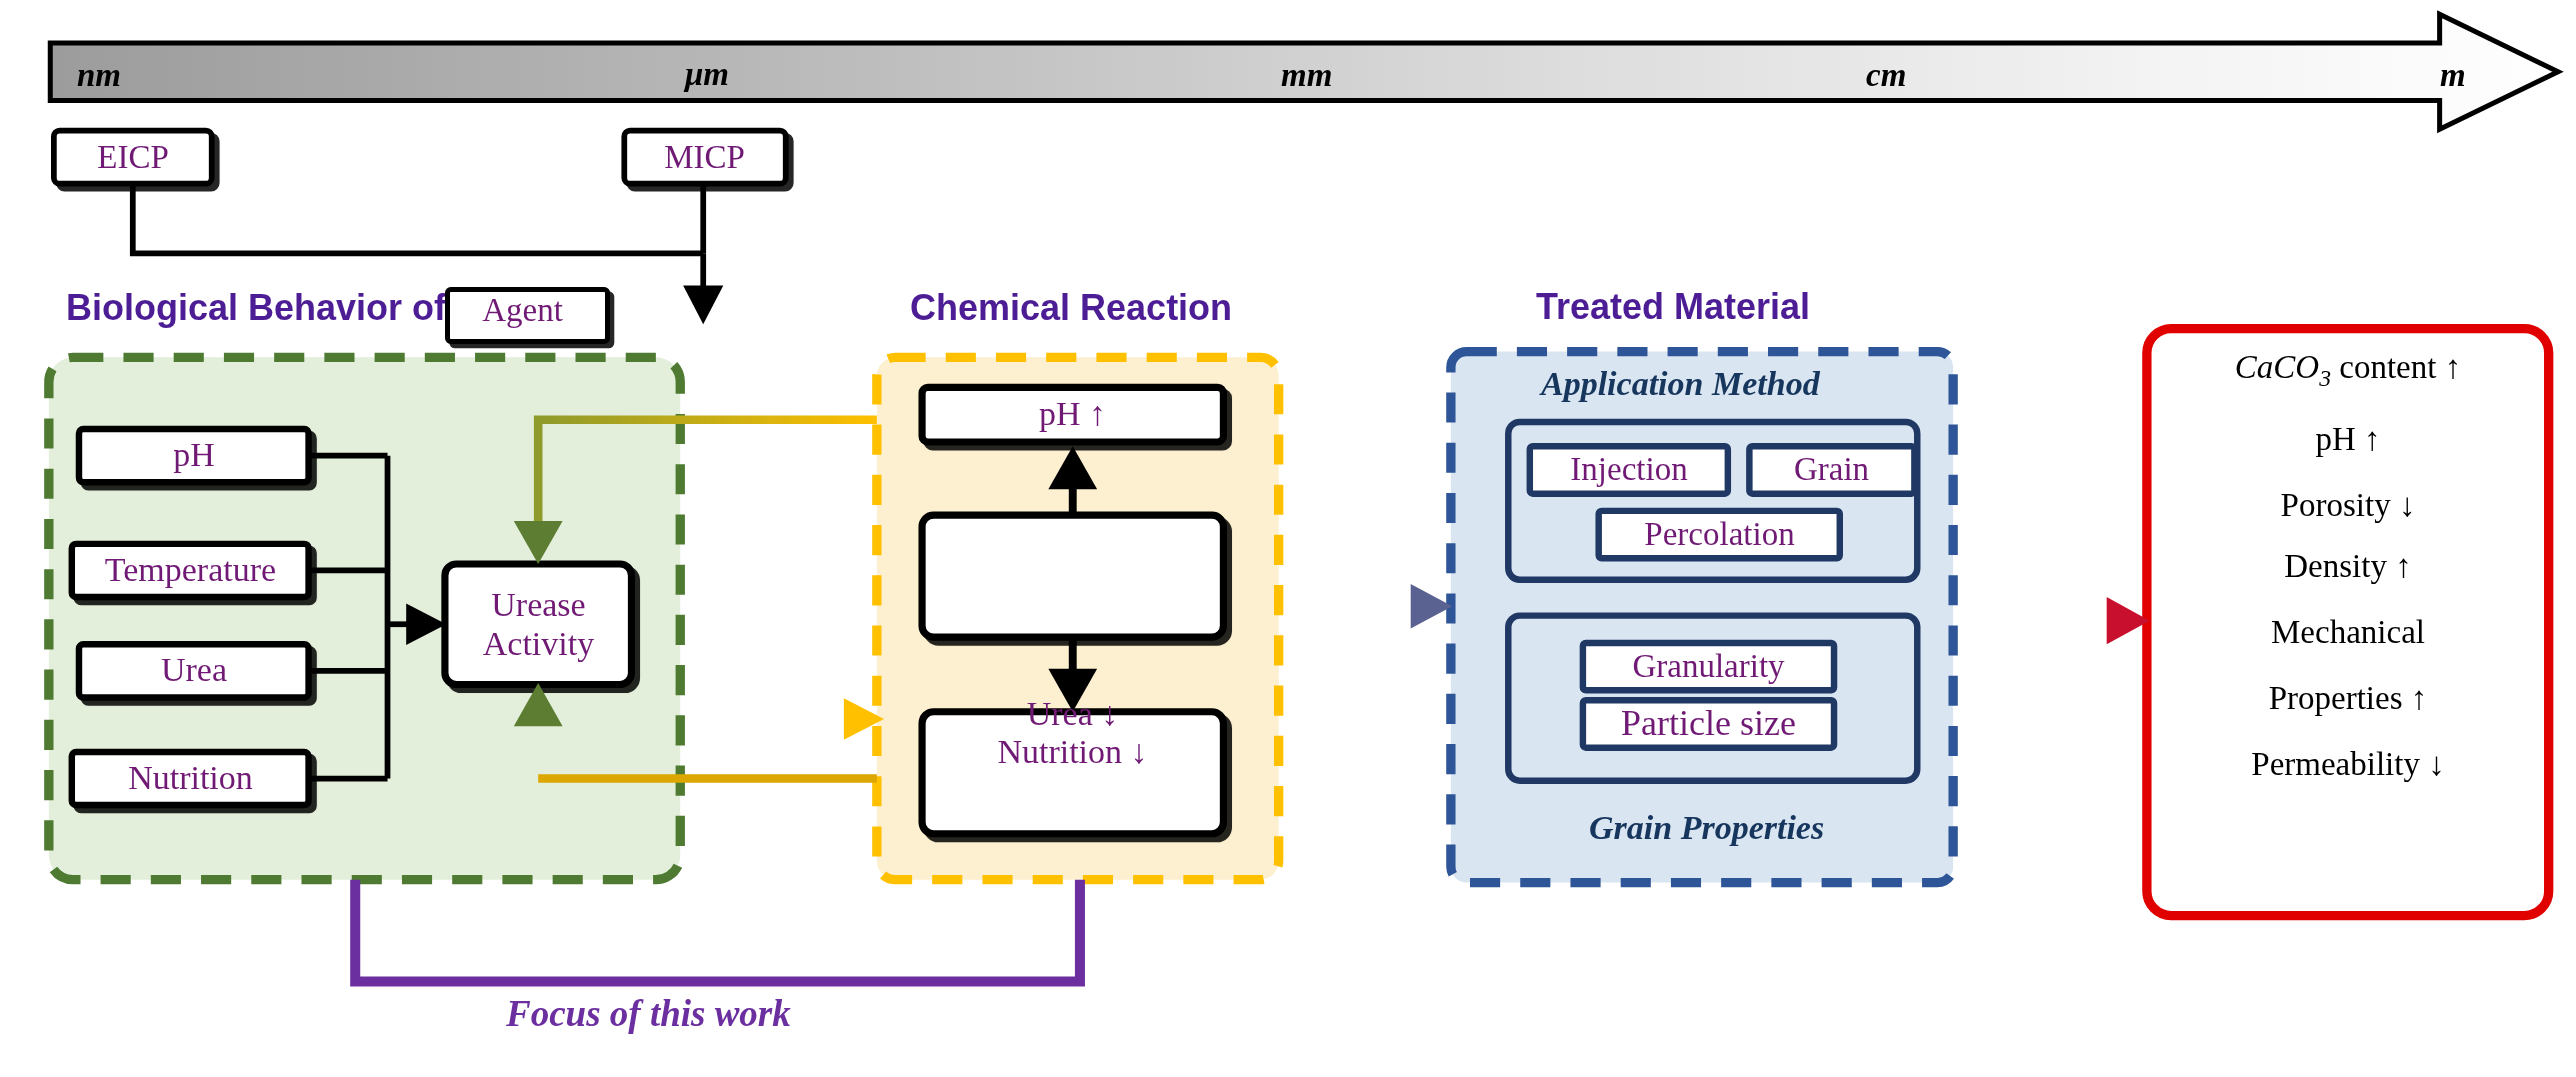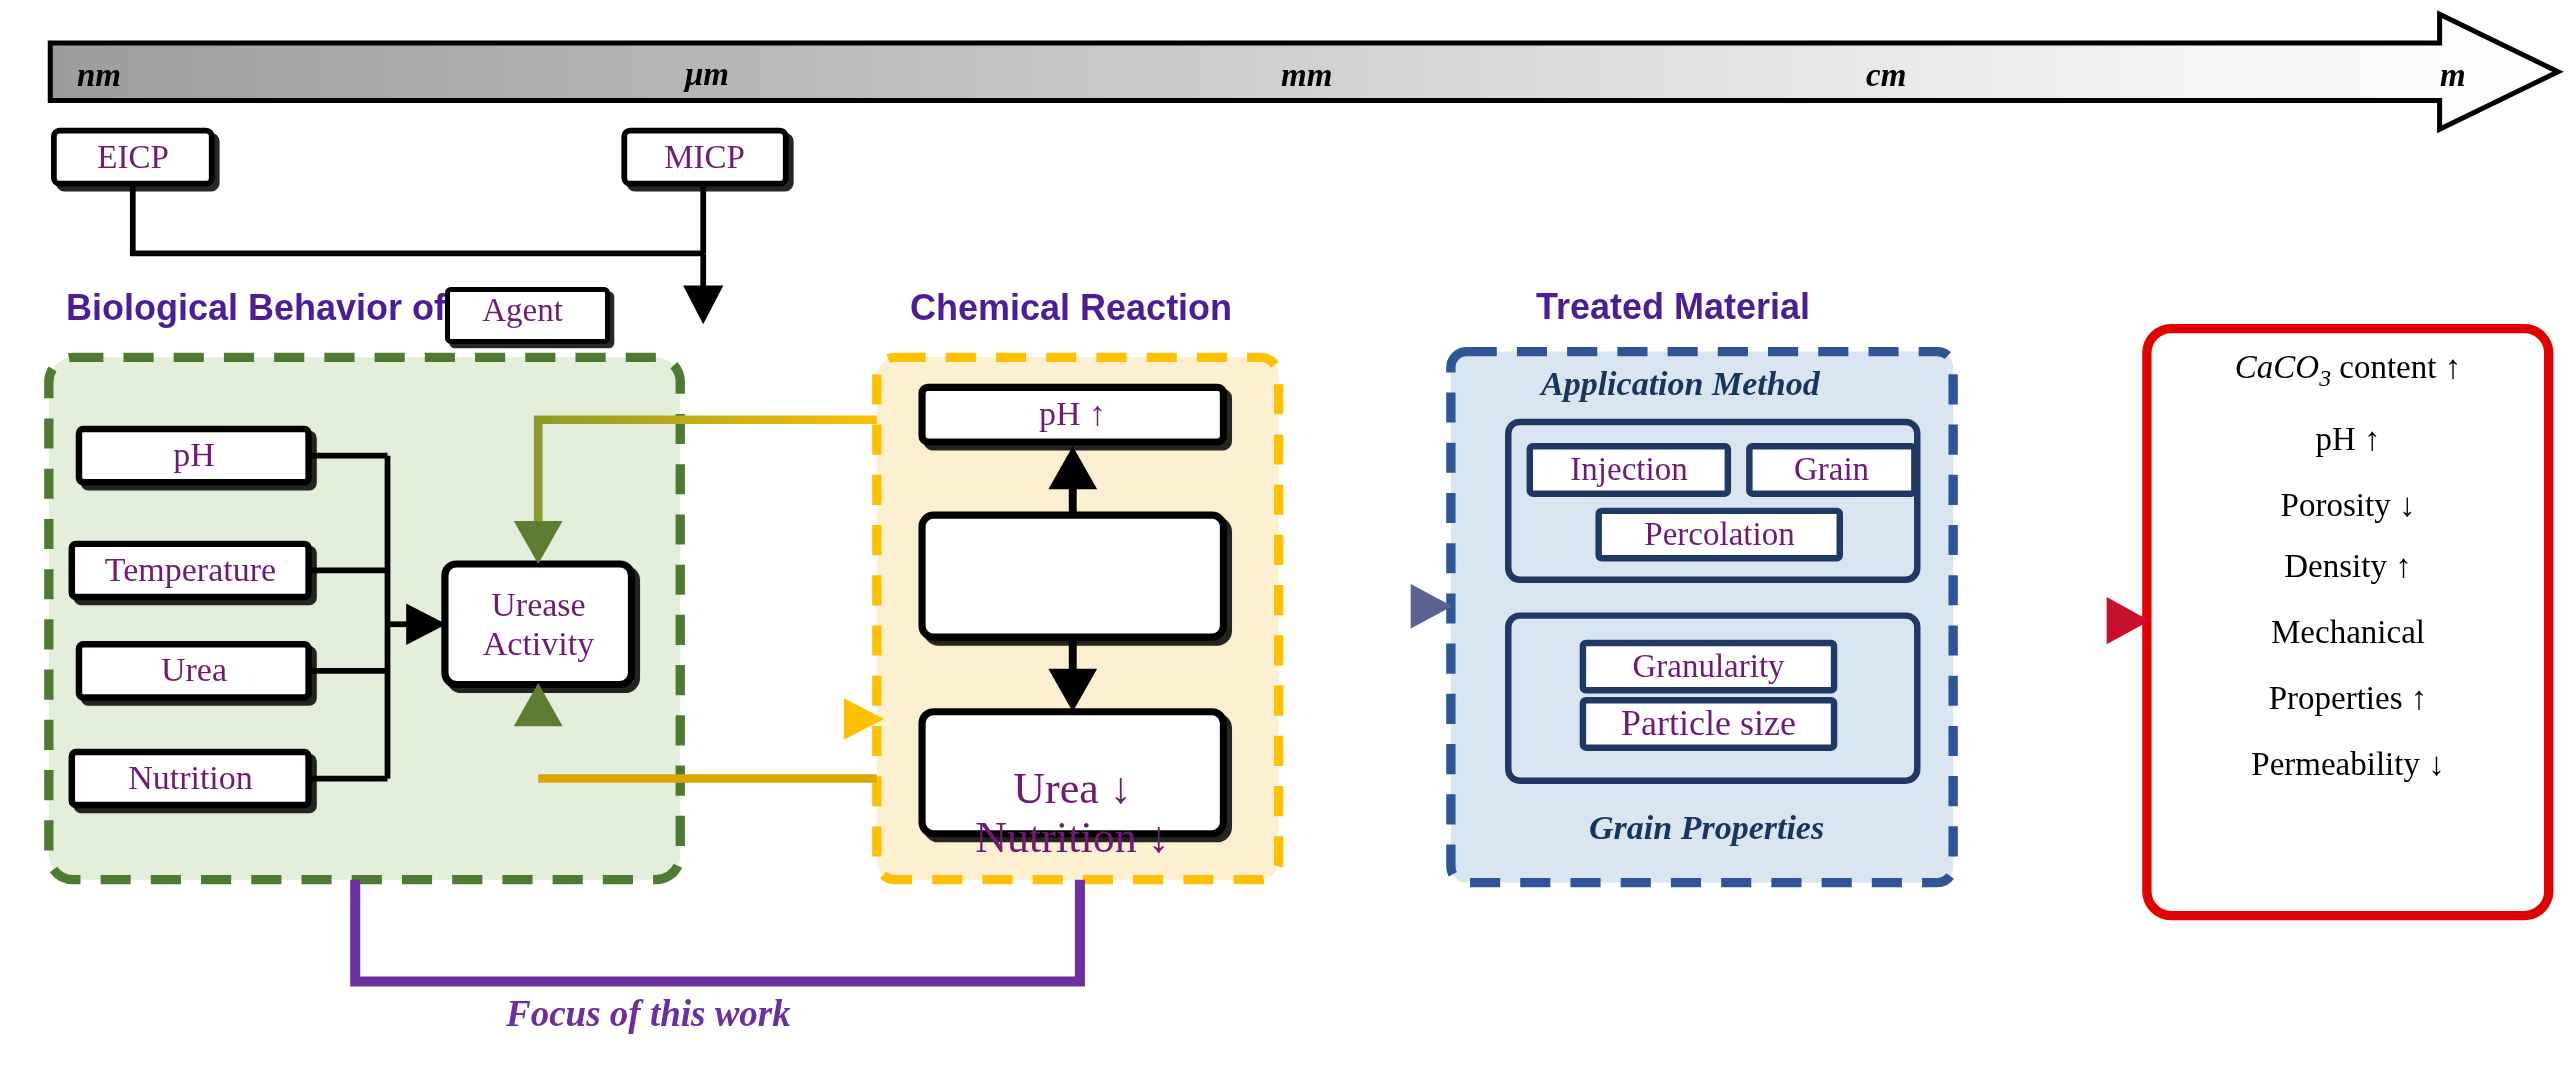--- a/index.html
+++ b/index.html
@@ -204,21 +204,21 @@
 <div class="bxtext" style="left:72px;top:752px;width:237px;height:53px;font-size:34px;">Nutrition</div>
 
 <div class="bxtext" style="left:445px;top:564px;width:187px;height:121px;font-size:34px;flex-direction:column;">
   <span>Urease</span>
   <span>Activity</span>
 </div>
 
 <div class="bxtext" style="left:922px;top:387px;width:301px;height:55px;font-size:34px;">pH ↑</div>
 
 
-<div class="bxtext" style="left:922px;top:752px;width:301px;height:122px;font-size:44px;flex-direction:column;">
+<div class="bxtext" style="left:922px;top:672px;width:301px;height:122px;font-size:34px;flex-direction:column;">
   <span>Urea ↓</span>
   <span>Nutrition ↓</span>
 </div>
 
 <div class="inner-ital" style="left:1541px;top:365px;">Application Method</div>
 <div class="inner-ital" style="left:1589px;top:809px;">Grain Properties</div>
 
 <div class="bxtext" style="left:1530px;top:446px;width:198px;height:47px;font-size:33px;">Injection</div>
 <div class="bxtext" style="left:1749px;top:446px;width:165px;height:47px;font-size:33px;">Grain</div>
 <div class="bxtext" style="left:1599px;top:511px;width:241px;height:47px;font-size:33px;">Percolation</div>

